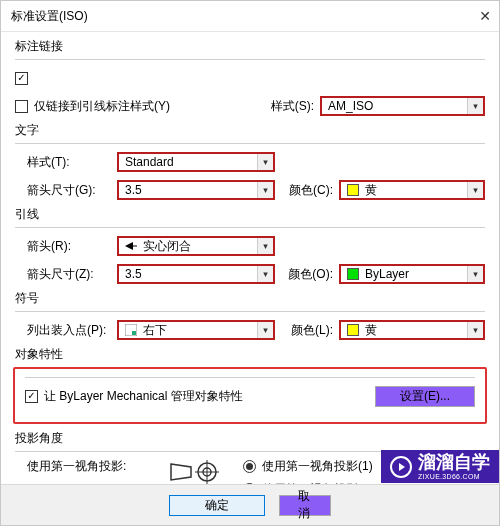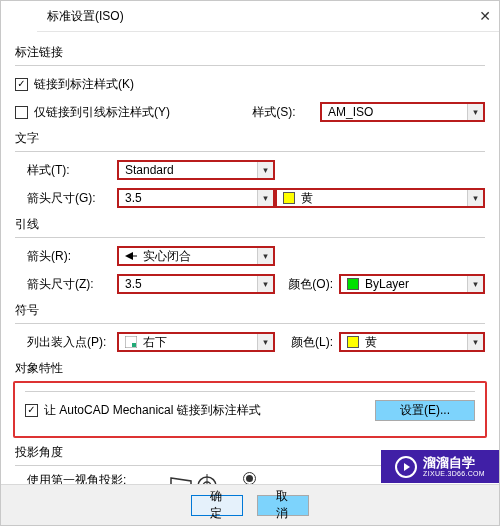--- a/index.html
+++ b/index.html
@@ -20,34 +20,32 @@
     overflow: hidden;
   }
   .titlebar {
     height: 30px;
     display: flex;
     align-items: center;
     justify-content: space-between;
     padding: 0 8px 0 10px;
     border-bottom: 1px solid #e5e5e5;
     background: #fff;
-    margin-left: 36px;
   }
   .titlebar .title { font-size: 12px; }
   .titlebar .close {
     font-size: 14px;
     width: 24px; text-align: right;
     color: #333;
   }
   .content {
     padding: 6px 14px 0 14px;
   }
   .section-label {
     font-size: 12px;
-    margin-top: 6px;
     margin-bottom: 4px;
   }
   .section-sep {
     border: none;
     border-top: 1px solid #cfcfcf;
     margin: 2px 0 6px 0;
   }
   .row {
     display: flex;
     align-items: center;
@@ -125,21 +123,21 @@
   }
   .obj-box {
     border: 2px solid #d33;
     padding: 8px 10px 10px 10px;
     margin: 4px -2px 6px -2px;
     border-radius: 2px;
   }
   .btn {
     height: 21px;
     border: 1px solid #a9a9a9;
-    background: #7dd3fc;
+    background: #8b5cf6;
     font-size: 12px;
     display: inline-flex;
     align-items: center;
     justify-content: center;
     padding: 0 18px;
     box-sizing: border-box;
   }
   .btn.primary {
     border: 1px solid #0078d7;
     background: #e5f1fb;
@@ -214,27 +212,26 @@
     <span class="close">✕</span>
   </div>
 
   <div class="content">
 
     <div class="section-label">标注链接</div>
     <hr class="section-sep">
 
     <div class="row">
       <span class="chk">✓</span>
-      <span>链接到标注样式(K)</span>
     </div>
 
     <div class="row">
       <span class="chk"></span>
       <span style="flex:0 0 200px">仅链接到引线标注样式(Y)</span>
-      <span class="label2" style="flex:0 0 80px;text-align:center">样式(S):</span>
+      <span class="label2" style="flex:0 0 80px;text-align:right">样式(S):</span>
       <div class="ctl" style="flex:1">
         <span>AM_ISO</span>
         <span class="dd">▾</span>
       </div>
     </div>
 
     <div class="section-label">文字</div>
     <hr class="section-sep">
 
     <div class="row">
@@ -244,20 +241,21 @@
         <span class="dd">▾</span>
       </div>
     </div>
 
     <div class="row">
       <span class="label">箭头尺寸(G):</span>
       <div class="ctl" style="flex:0 0 158px">
         <span>3.5</span>
         <span class="dd">▾</span>
       </div>
+      <span class="label2">颜色(C):</span>
       <div class="ctl" style="flex:1">
         <span class="swatch" style="background:#ffff00"></span>
         <span>黄</span>
         <span class="dd">▾</span>
       </div>
     </div>
 
     <div class="section-label">引线</div>
     <hr class="section-sep">
 
@@ -311,21 +309,21 @@
         <span class="dd">▾</span>
       </div>
     </div>
 
     <div class="section-label" style="margin-bottom:0">对象特性</div>
 
     <div class="obj-box">
       <hr class="section-sep" style="margin-top:0">
       <div class="row">
         <span class="chk">✓</span>
-        <span style="flex:1">让 AutoCAD Mechanical 链接到标注样式</span>
+        <span style="flex:1">让 ByLayer Mechanical 管理对象特性</span>
         <span class="btn" style="width:100px">设置(E)...</span>
       </div>
     </div>
 
     <div class="section-label">投影角度</div>
     <hr class="section-sep">
 
     <div class="row" style="align-items:flex-start">
       <span style="flex:0 0 140px;padding-left:12px">使用第一视角投影:</span>
       <span class="proj-icon">
@@ -335,41 +333,42 @@
           <circle cx="40" cy="14" r="4" fill="none" stroke="#333" stroke-width="1.5"></circle>
           <line x1="40" y1="2" x2="40" y2="26" stroke="#333" stroke-width="1"></line>
           <line x1="28" y1="14" x2="52" y2="14" stroke="#333" stroke-width="1"></line>
         </svg>
       </span>
       <div style="flex:1;display:flex;flex-direction:column;gap:6px;margin-left:20px">
         <div style="display:flex;align-items:center">
           <span class="radio">
               <span class="dot"></span>
             </span>
+          <span>使用第一视角投影(1)</span>
         </div>
         <div style="display:flex;align-items:center">
           <span class="radio"></span>
           <span>使用第三视角投影(3)</span>
         </div>
       </div>
     </div>
 
   </div>
 
   <div class="logo-bar">
     <span class="play">
         <span class="tri"></span>
       </span>
     <div style="display:flex;flex-direction:column;line-height:1.1">
-      <span style="font-weight:bold;font-size:13px">溜溜自学</span>
+      <span style="font-weight:bold;font-size:18px">溜溜自学</span>
       <span style="font-size:7px;letter-spacing:0.3px">ZIXUE.3D66.COM</span>
     </div>
   </div>
 
   <div class="footer">
-    <span class="btn primary" style="width:52px">确定</span>
+    <span class="btn primary" style="width:96px">确定</span>
     <span class="btn" style="width:52px">取消</span>
   </div>
 
   <div class="right-partial">
   </div>
 
 </div>
 
 </body></html>

